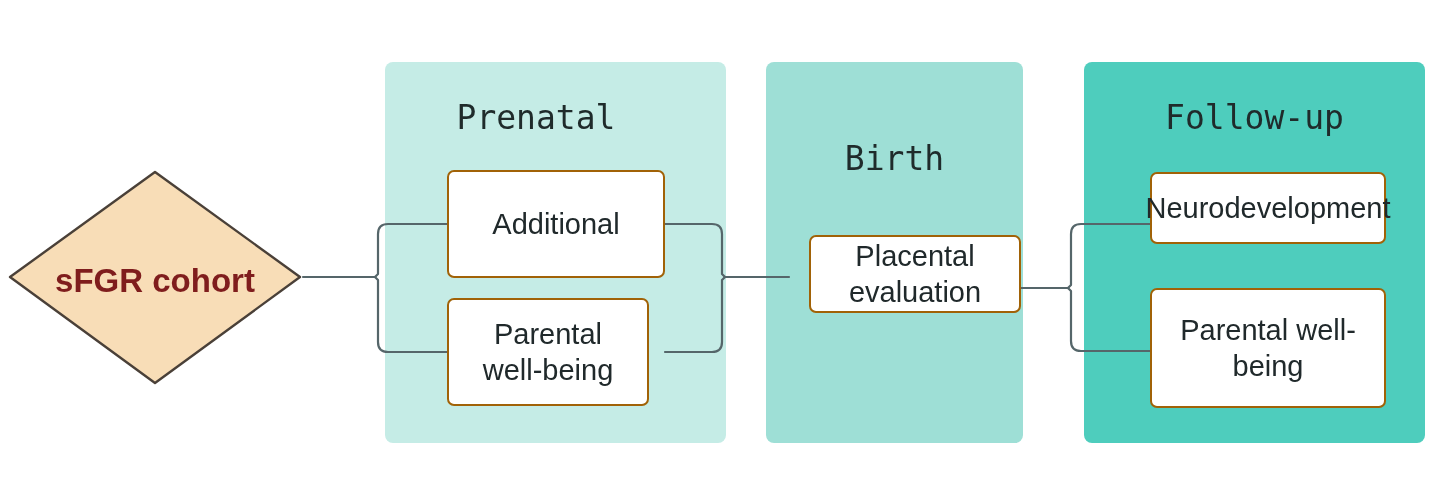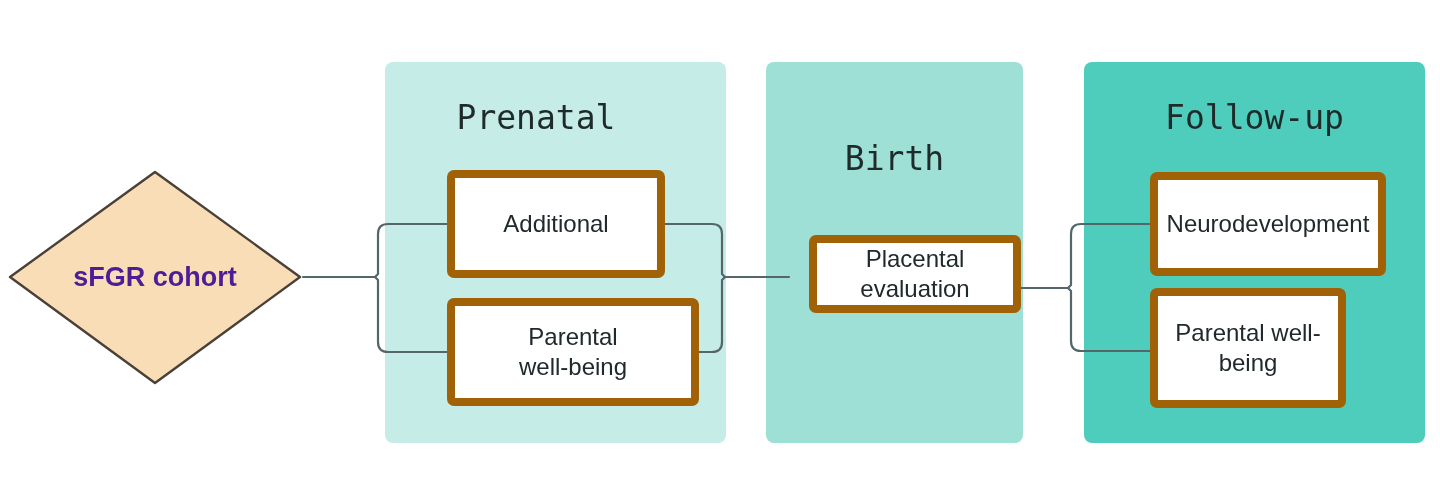--- a/index.html
+++ b/index.html
@@ -37,42 +37,42 @@
     text-align: center;
     font-family: "DejaVu Sans Mono", monospace;
     font-size: 33px;
     color: #1f2b2b;
     letter-spacing: 0px;
     white-space: nowrap;
   }
   .node {
     position: absolute;
     background: #ffffff;
-    border: 8px solid #a16207;
+    border: 2px solid #a16207;
     border-radius: 7px;
     box-sizing: border-box;
     display: flex;
     align-items: center;
     justify-content: center;
     text-align: center;
     color: #20292b;
     font-family: "Liberation Sans", sans-serif;
-    font-size: 24px;
+    font-size: 29px;
     line-height: 1.25;
     padding: 4px 6px;
     z-index: 3;
   }
   .node-text { display: block; }
   .diamond-label {
     position: absolute;
     text-align: center;
     font-family: "Liberation Sans", sans-serif;
-    font-size: 27px;
+    font-size: 33px;
     font-weight: bold;
-    color: #4c1d95;
+    color: #7f1d1d;
     white-space: nowrap;
     z-index: 3;
   }
 </style>
 </head>
 <body>
 
 <div id="stage">
 
   <div class="panel" id="panel-prenatal" style="left: 385px; top: 62px; width: 341px; height: 381px; background: rgb(197, 236, 230);"></div>
@@ -108,39 +108,39 @@
   <div class="panel-title" style="top:98px; left:766px; width:257px;margin-top:41px;">Birth</div>
 
   <div class="panel-title" style="top:98px; left:1084px; width:341px;">Follow-up</div>
 
   <div class="node" style="left:447px; top:170px; width:218px; height:108px;">
     <span>
       <span class="node-text">Additional</span>
     </span>
   </div>
 
-  <div class="node" style="left:447px; top:298px; width:252px; height:108px;">
+  <div class="node" style="left:447px; top:298px; width:202px; height:108px;">
     <span>
       <span class="node-text">Parental</span>
       <span class="node-text">well-being</span>
     </span>
   </div>
 
   <div class="node" style="left:789px; top:235px; width:212px; height:78px;margin-left:20px;">
     <span>
       <span class="node-text">Placental</span>
       <span class="node-text">evaluation</span>
     </span>
   </div>
 
-  <div class="node" style="left:1150px; top:172px; width:236px; height:104px;">
+  <div class="node" style="left:1150px; top:172px; width:236px; height:72px;">
     <span>
       <span class="node-text">Neurodevelopment</span>
     </span>
   </div>
 
-  <div class="node" style="left:1150px; top:288px; width:196px; height:120px;">
+  <div class="node" style="left:1150px; top:288px; width:236px; height:120px;">
     <span>
       <span class="node-text">Parental well-being</span>
     </span>
   </div>
 
 </div>
 
 </body></html>

